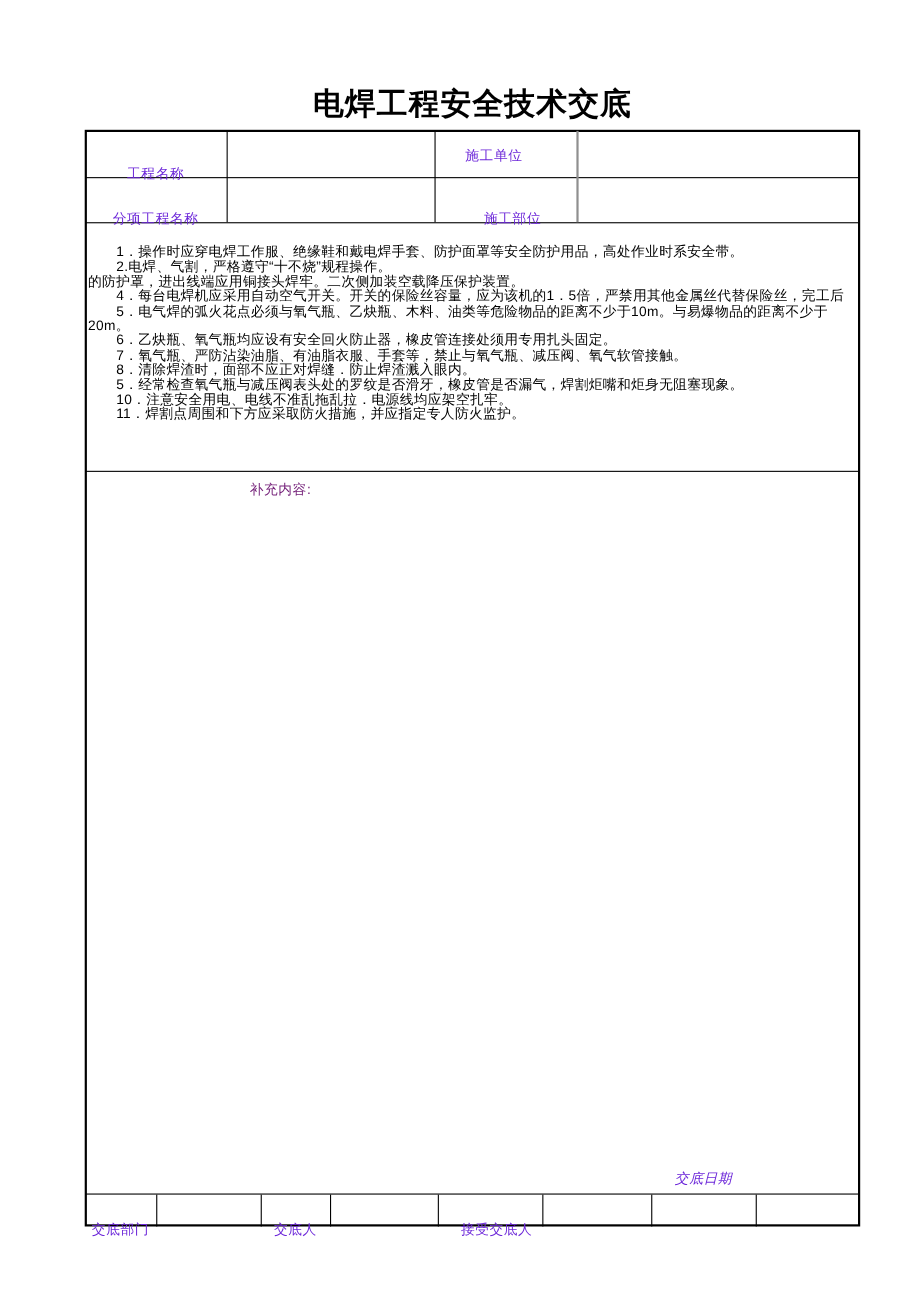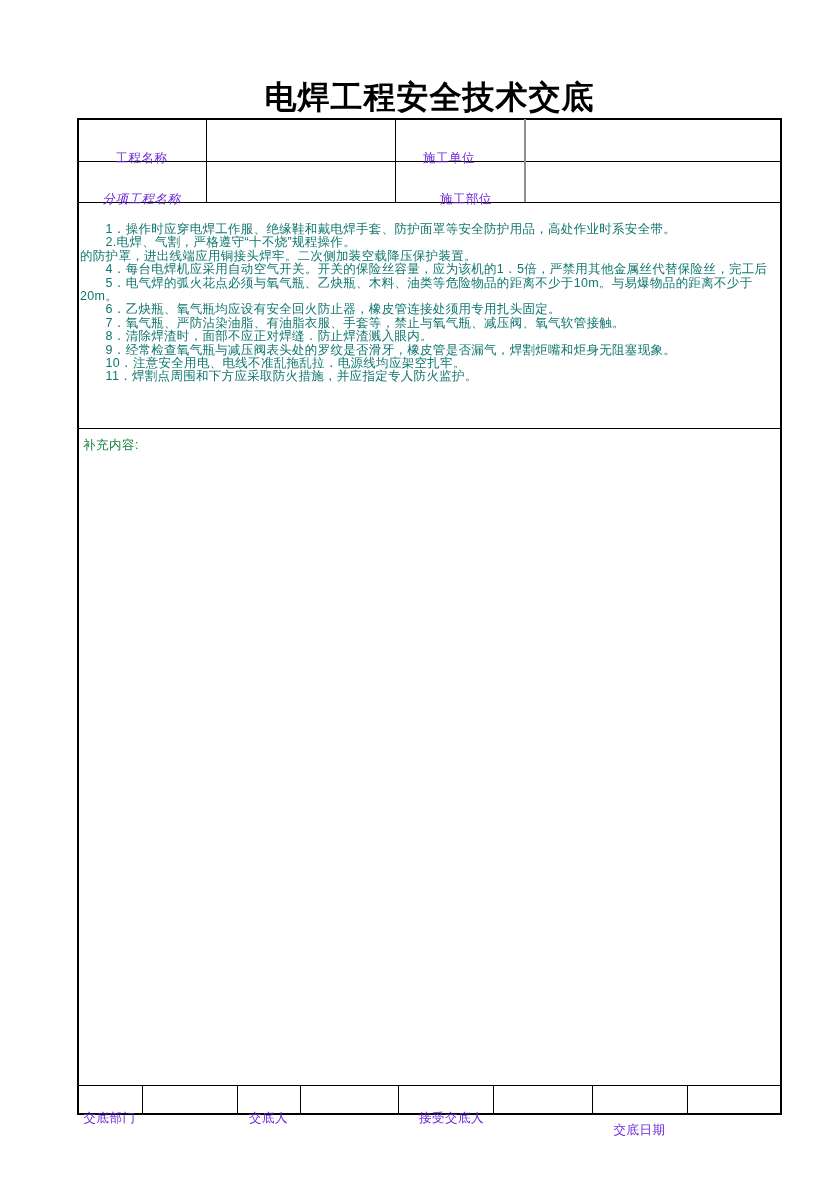--- a/index.html
+++ b/index.html
@@ -3,40 +3,40 @@
 <meta charset="utf-8">
 <style>
   html,body{margin:0;padding:0;background:#ffffff;}
   .page{
     position:relative;width:838px;height:1186px;background:#ffffff;
     font-family:"Liberation Sans",sans-serif;color:#1a1a1a;overflow:hidden;
   }
   .abs{position:absolute;box-sizing:border-box;}
   .title{
     left:77px;top:76px;width:705px;height:32px;
-    text-align:center;font-size:32px;font-weight:700;letter-spacing:1px;color:#000;
+    text-align:center;font-size:28px;font-weight:700;letter-spacing:1px;color:#000;
   }
   .frame{left:77px;top:118px;width:705px;height:997px;border:2px solid #000;}
   .hline{height:1px;background:#000;left:78px;width:702px;}
   .vline{width:1px;background:#000;}
   .vline-gray{width:2px;background:#8f8f8f;}
   .cell-label{
     display:flex;align-items:center;justify-content:center;
     font-size:12.5px;letter-spacing:0.5px;color:#6d28d9;margin-top:18px;
   }
   .cell-value{cursor:text;}
   .notes{
     left:80px;top:203px;width:700px;height:225px;
     padding-top:20px;font-size:12.5px;line-height:13.4px;letter-spacing:0.3px;
-    color:#0f766e;overflow:hidden;
+    color:#000000;overflow:hidden;
   }
   .note-line{white-space:pre;}
   .supplement-label{
     left:83px;top:437px;width:200px;height:16px;
-    font-size:12.5px;letter-spacing:0.5px;color:#15803d;
+    font-size:12.5px;letter-spacing:0.5px;color:#701a75;text-align:right;
   }
   .supplement-area{left:79px;top:429px;width:701px;height:655px;cursor:text;}
 </style>
 </head>
 <body>
 
 <div class="page">
 
   <div class="abs title">电焊工程安全技术交底</div>
 
@@ -54,48 +54,48 @@
   <div class="abs vline" style="left:142px;top:1086px;height:29px;"></div>
   <div class="abs vline" style="left:237px;top:1086px;height:29px;"></div>
   <div class="abs vline" style="left:300px;top:1086px;height:29px;"></div>
   <div class="abs vline" style="left:398px;top:1086px;height:29px;"></div>
   <div class="abs vline" style="left:493px;top:1086px;height:29px;"></div>
   <div class="abs vline" style="left:592px;top:1086px;height:29px;"></div>
   <div class="abs vline" style="left:687px;top:1086px;height:29px;"></div>
 
   <div class="abs cell-label" style="left:77px;top:119px;width:129px;height:42px;">工程名称</div>
   <div class="abs cell-value" style="left:207px;top:119px;width:188px;height:42px;"></div>
-  <div class="abs cell-label" style="left:395px;top:119px;width:108px;height:42px;">施工单位</div>
+  <div class="abs cell-label" style="left:395px;top:102px;width:108px;height:42px;">施工单位</div>
   <div class="abs cell-value" style="left:526px;top:119px;width:256px;height:42px;"></div>
 
-  <div class="abs cell-label" style="left:77px;top:161px;width:129px;height:41px;font-style:italic;">分项工程名称</div>
+  <div class="abs cell-label" style="left:77px;top:161px;width:129px;height:41px;">分项工程名称</div>
   <div class="abs cell-value" style="left:207px;top:161px;width:188px;height:41px;"></div>
   <div class="abs cell-label" style="left:395px;top:161px;width:130px;height:41px;padding-left:12px;">施工部位</div>
   <div class="abs cell-value" style="left:526px;top:161px;width:256px;height:41px;"></div>
 
   <div class="abs notes">
       <div class="note-line">　　1．操作时应穿电焊工作服、绝缘鞋和戴电焊手套、防护面罩等安全防护用品，高处作业时系安全带。</div>
       <div class="note-line">　　2.电焊、气割，严格遵守“十不烧”规程操作。</div>
       <div class="note-line">的防护罩，进出线端应用铜接头焊牢。二次侧加装空载降压保护装置。</div>
       <div class="note-line">　　4．每台电焊机应采用自动空气开关。开关的保险丝容量，应为该机的1．5倍，严禁用其他金属丝代替保险丝，完工后</div>
       <div class="note-line">　　5．电气焊的弧火花点必须与氧气瓶、乙炔瓶、木料、油类等危险物品的距离不少于10m。与易爆物品的距离不少于</div>
       <div class="note-line">20m。</div>
       <div class="note-line">　　6．乙炔瓶、氧气瓶均应设有安全回火防止器，橡皮管连接处须用专用扎头固定。</div>
       <div class="note-line">　　7．氧气瓶、严防沾染油脂、有油脂衣服、手套等，禁止与氧气瓶、减压阀、氧气软管接触。</div>
       <div class="note-line">　　8．清除焊渣时，面部不应正对焊缝．防止焊渣溅入眼内。</div>
-      <div class="note-line">　　9．经常检查氧气瓶与减压阀表头处的罗纹是否滑牙，橡皮管是否漏气，焊割炬嘴和炬身无阻塞现象。</div>
+      <div class="note-line">　　5．经常检查氧气瓶与减压阀表头处的罗纹是否滑牙，橡皮管是否漏气，焊割炬嘴和炬身无阻塞现象。</div>
       <div class="note-line">　　10．注意安全用电、电线不准乱拖乱拉．电源线均应架空扎牢。</div>
       <div class="note-line">　　11．焊割点周围和下方应采取防火措施，并应指定专人防火监护。</div>
     </div>
 
   <div class="abs supplement-area"></div>
   <div class="abs supplement-label">补充内容:</div>
 
   <div class="abs cell-label" style="left:77px;top:1086px;width:65px;height:29px;">交底部门</div>
   <div class="abs cell-value" style="left:143px;top:1086px;width:94px;height:29px;"></div>
   <div class="abs cell-label" style="left:237px;top:1086px;width:63px;height:29px;">交底人</div>
   <div class="abs cell-value" style="left:301px;top:1086px;width:97px;height:29px;"></div>
   <div class="abs cell-label" style="left:398px;top:1086px;width:95px;height:29px;padding-left:12px;">接受交底人</div>
   <div class="abs cell-value" style="left:494px;top:1086px;width:98px;height:29px;"></div>
-  <div class="abs cell-label" style="left:592px;top:1098px;width:95px;height:29px;">交底日期</div>
+  <div class="abs cell-label" style="left:592px;top:1039px;width:95px;height:29px;font-style:italic;">交底日期</div>
   <div class="abs cell-value" style="left:688px;top:1086px;width:94px;height:29px;"></div>
 
 </div>
 
 </body></html>

